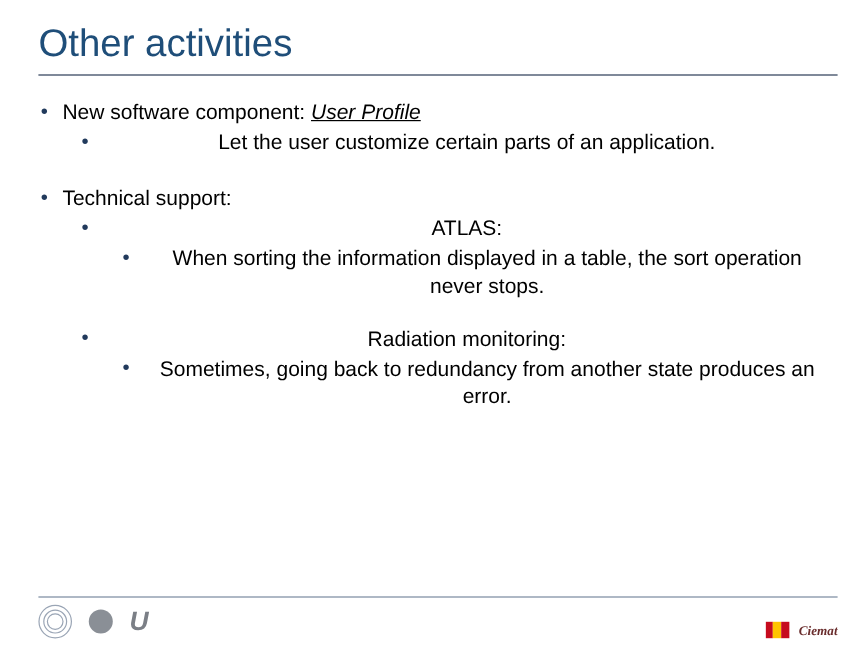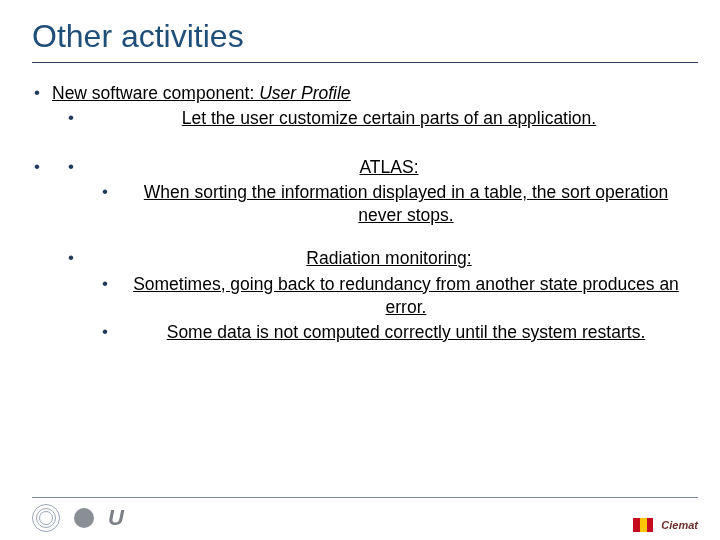--- a/index.html
+++ b/index.html
@@ -35,21 +35,20 @@
     border-top: 1px solid #2b3d57;
   }
   .content {
     position: absolute;
     top: 82px;
     left: 34px;
     right: 28px;
     font-size: 17.5px;
     line-height: 1.32;
     color: #000;
-    text-decoration: underline;
   }
   ul {
     list-style: none;
     margin: 0;
     padding: 0;
   }
   .b1 > li {
     padding-left: 18px;
     position: relative;
     margin-bottom: 4px;
@@ -158,22 +157,23 @@
     font-weight: 700;
     color: #7b7f86;
     font-style: italic;
     letter-spacing: -1px;
   }
   .logos-right {
     position: absolute;
     right: 22px;
     bottom: 8px;
     display: flex;
-    align-items: center;
+    align-items: flex-end;
     gap: 8px;
+    font-family: Liberation Serif, serif;
   }
   .flag {
     width: 20px;
     height: 14px;
     position: relative;
     overflow: hidden;
   }
   .flag .r1 { position:absolute; top:0;bottom:0;left:0;width:33.3%;background:#c60b1e;}
   .flag .y  { position:absolute; top:0;bottom:0;left:33.3%;width:33.3%;background:#ffc400;}
   .flag .r2 { position:absolute; top:0;bottom:0;right:0;width:33.3%;background:#c60b1e;}
@@ -198,39 +198,39 @@
         <ul class="b2">
           <li><span>Let the user customize certain parts of an application.</span></li>
         </ul>
       </li>
     </ul>
 
     <div class="gap"></div>
 
     <ul class="b1">
       <li>
+        <span>Technical support:</span>
         <ul class="b2">
           <li>
             <span>ATLAS:</span>
             <ul class="b3">
               <li>
                 <span>When sorting the information displayed in a table, the sort operation never stops.</span>
               </li>
             </ul>
           </li>
         </ul>
 
         <div class="gap-sm"></div>
 
         <ul class="b2">
           <li>
             <span>Radiation monitoring:</span>
             <ul class="b3">
               <li><span>Sometimes, going back to redundancy from another state produces an error.</span></li>
-              <li><span>Some data is not computed correctly until the system restarts.</span></li>
             </ul>
           </li>
         </ul>
       </li>
     </ul>
   </div>
 
   <div class="footer-line"></div>
 
   <div class="logos-left">

